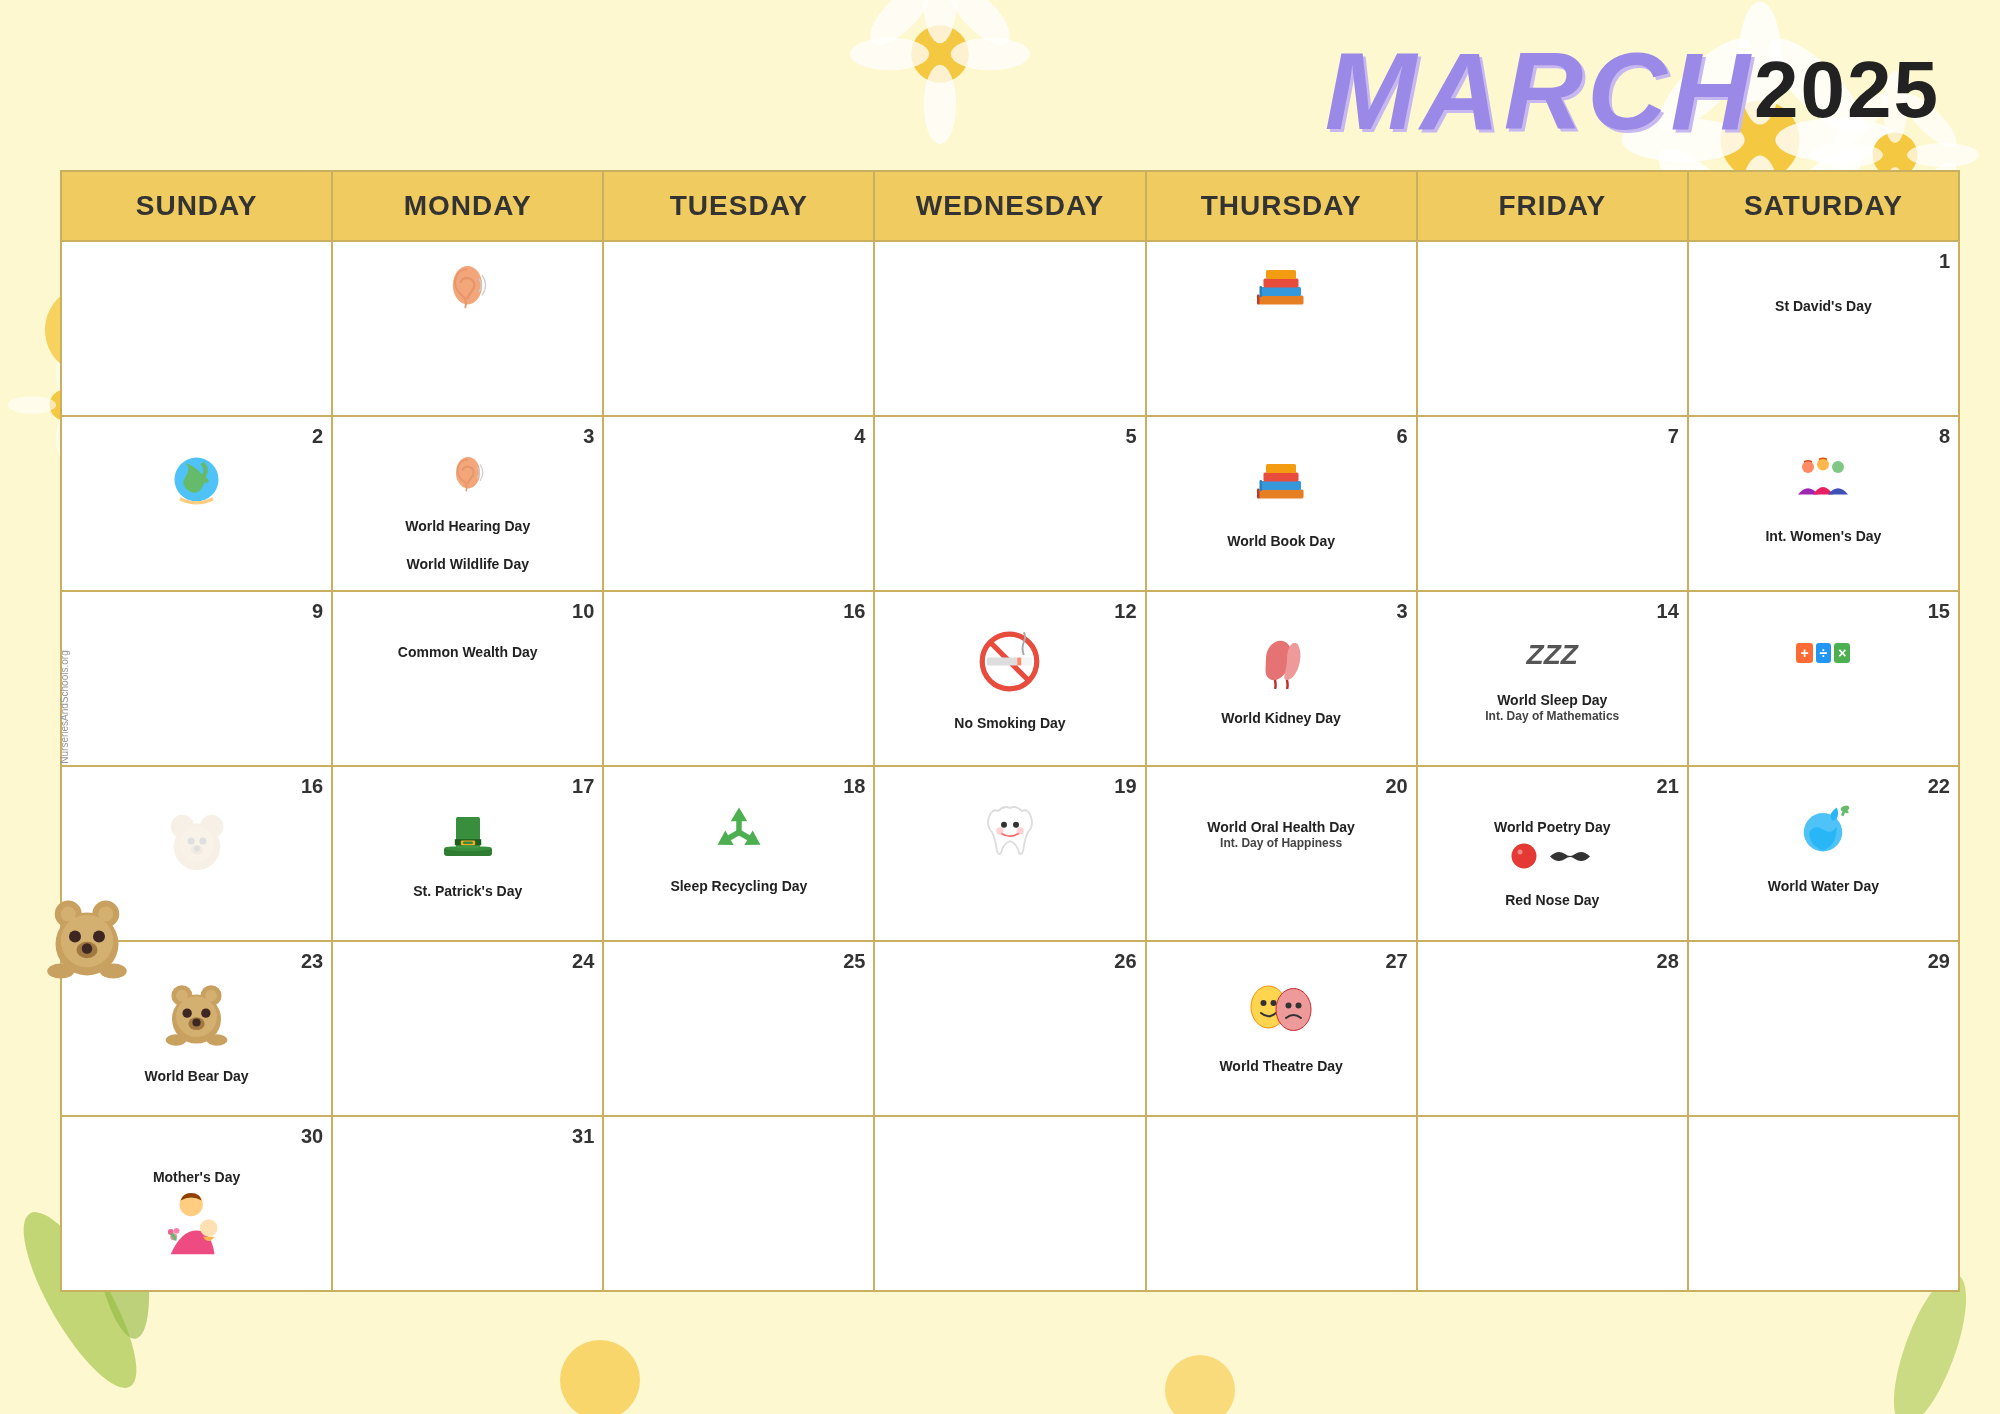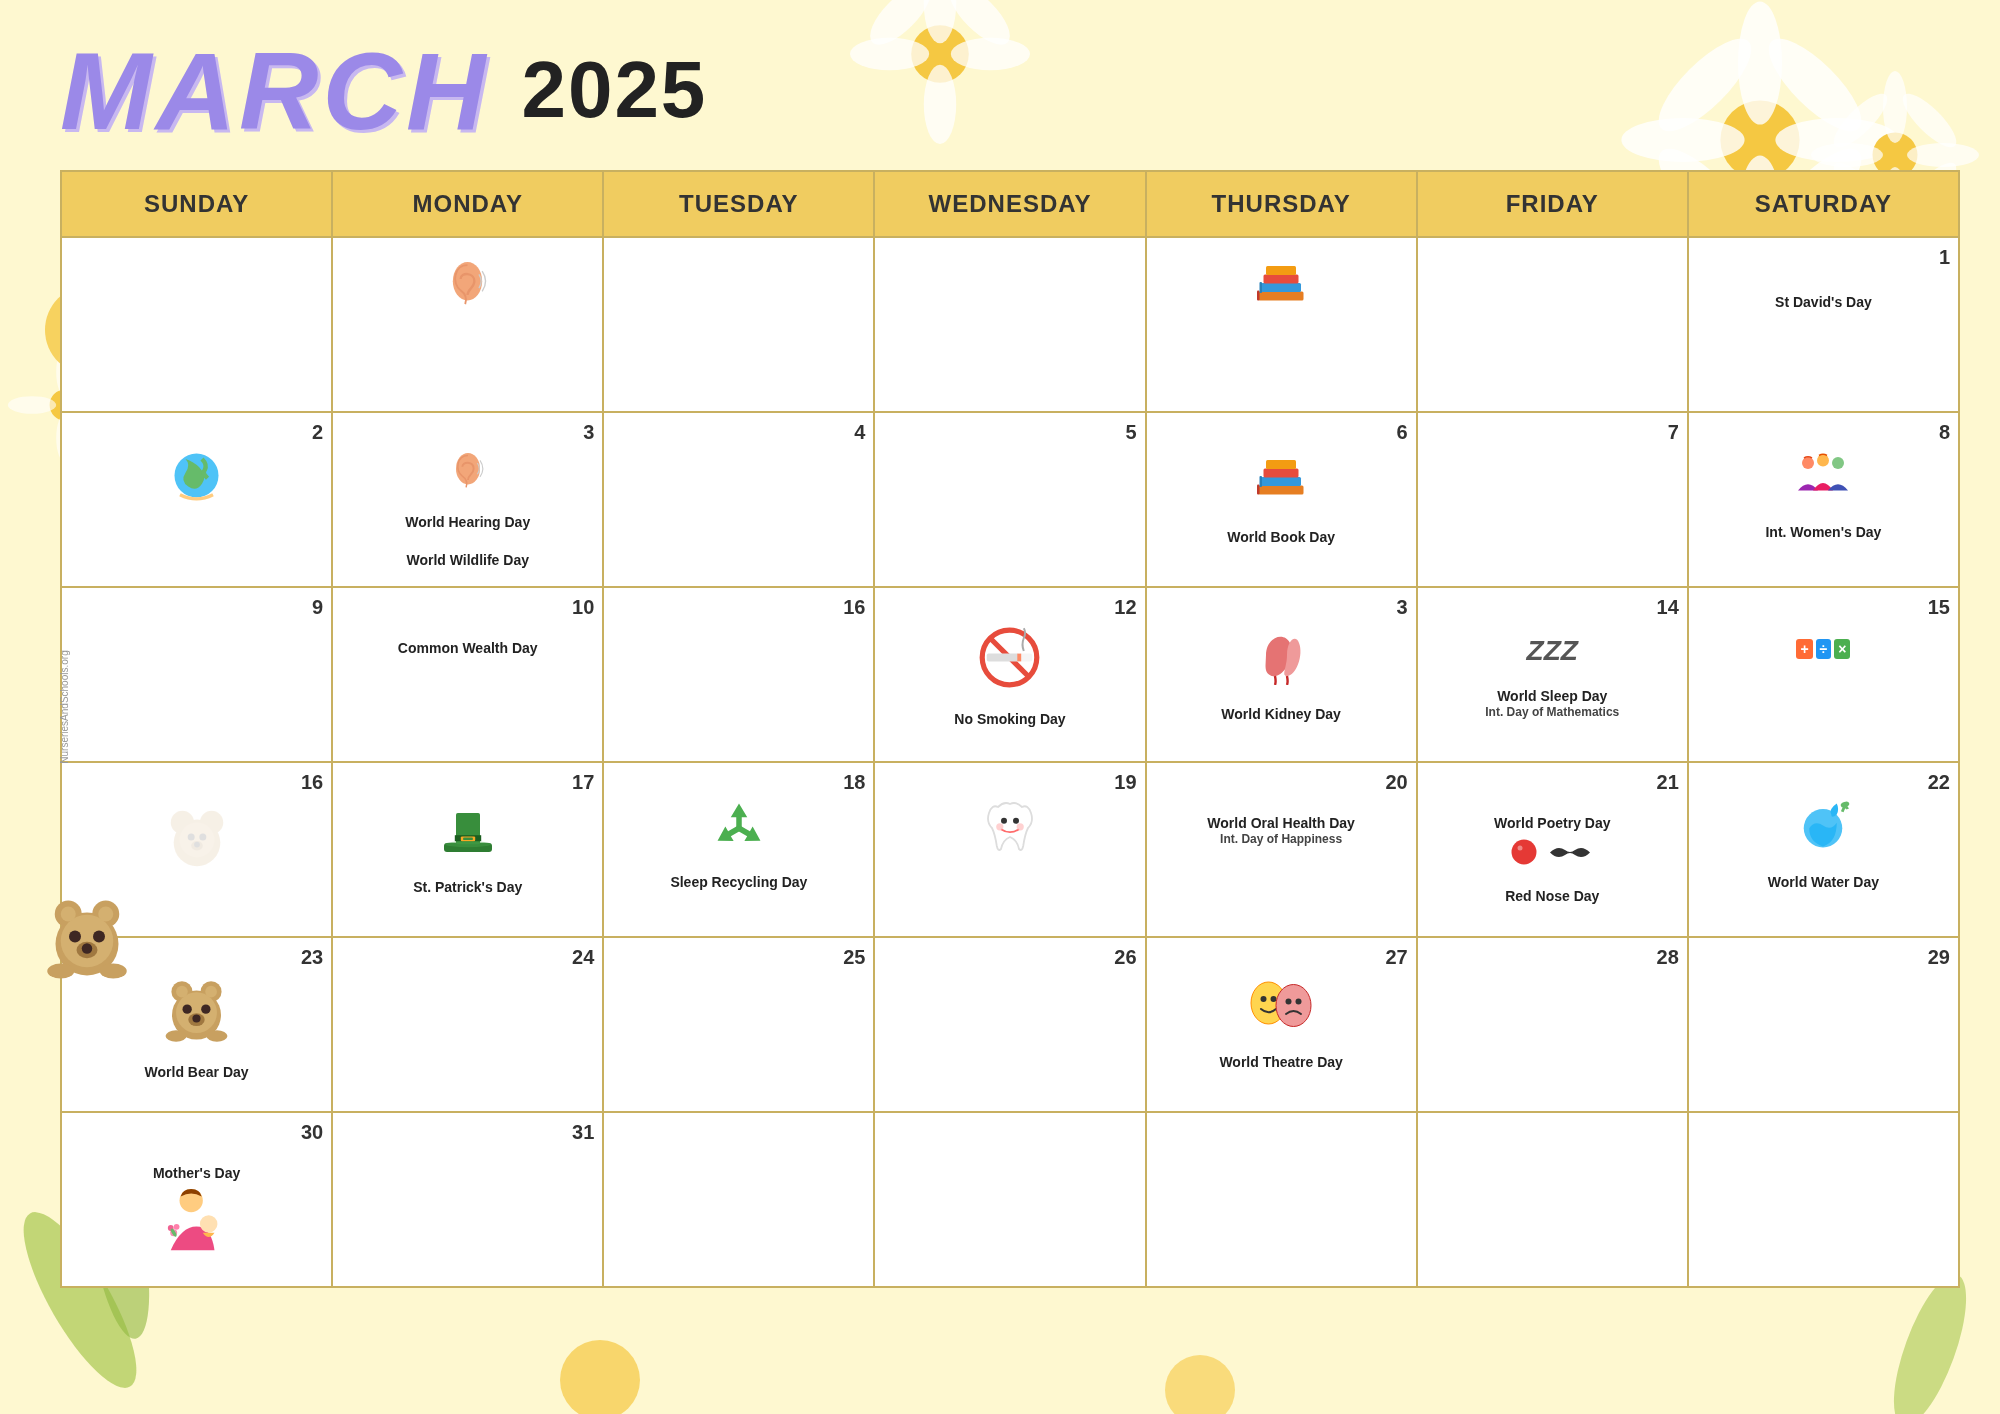--- a/index.html
+++ b/index.html
@@ -18,25 +18,24 @@
       top: 0; left: 0; right: 0; bottom: 0;
       pointer-events: none;
       z-index: 0;
     }
 
     
     .header {
       position: relative;
       z-index: 2;
       display: flex;
-      justify-content: flex-start;
+      justify-content: flex-end;
       align-items: center;
       padding: 30px 60px 10px 60px;
       height: 160px;
-      gap: 32px;
     }
 
     .month-title {
       font-size: 110px;
       font-weight: 900;
       color: #9b89e8;
       letter-spacing: 4px;
       font-style: italic;
       text-shadow: 3px 3px 0 #c8b8f0;
     }
@@ -59,21 +58,21 @@
       width: 100%;
       border-collapse: collapse;
       background: white;
       border: 2px solid #c8b060;
     }
 
     .calendar th {
       background-color: #f0cc60;
       color: #333;
       font-weight: 900;
-      font-size: 24px;
+      font-size: 28px;
       padding: 18px 8px;
       text-align: center;
       border: 2px solid #c8b060;
       letter-spacing: 1px;
     }
 
     .calendar td {
       border: 2px solid #c8b060;
       vertical-align: top;
       padding: 8px;

